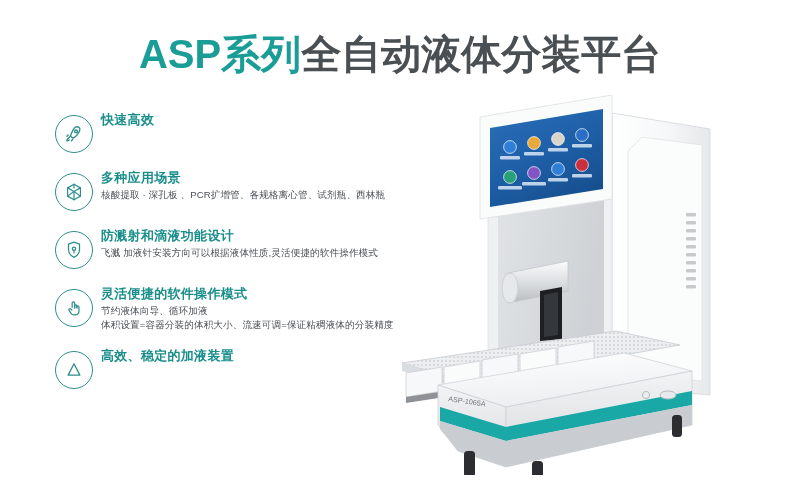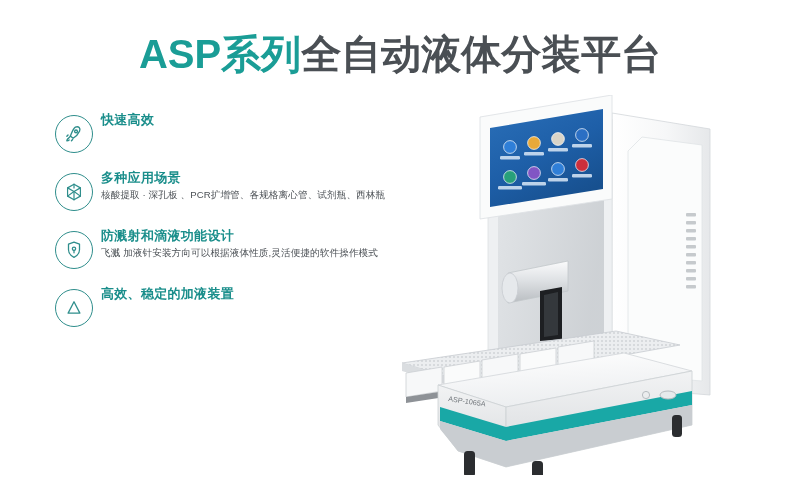--- a/index.html
+++ b/index.html
@@ -128,20 +128,34 @@
     </span>
     <div class="feature-title">防溅射和滴液功能设计</div>
     <div class="feature-desc">
       <div>
         <span class="lead">飞溅</span>
         <span>加液针安装方向可以根据液体性质,灵活便捷的软件操作模式</span>
       </div>
     </div>
   </div>
 
+  <div class="feature">
+    <span class="feature-icon">
+      <svg width="22" height="22" viewBox="0 0 24 24" fill="none" stroke="#2f8e8c" stroke-width="1.35" stroke-linecap="round" stroke-linejoin="round">
+        <path d="M10 11.2V6.6a1.35 1.35 0 0 1 2.7 0v5.6"></path>
+        <path d="M12.7 11.4V9.9a1.2 1.2 0 0 1 2.4 0v1.8"></path>
+        <path d="M15.1 11.9v-1a1.15 1.15 0 0 1 2.3 0v4.4c0 2.4-1.8 4.2-4.2 4.2h-1.3c-1.7 0-2.6-.8-3.4-2l-2-3.1a1.2 1.2 0 0 1 1.8-1.5l1.3 1.3"></path>
+      </svg>
+    </span>
+    <div class="feature-title">灵活便捷的软件操作模式</div>
+    <div class="feature-desc">
+      <div>节约液体向导、循环加液</div>
+      <div>体积设置=容器分装的体积大小、流速可调=保证粘稠液体的分装精度</div>
+    </div>
+  </div>
 
   <div class="feature">
     <span class="feature-icon">
       <svg width="22" height="22" viewBox="0 0 24 24" fill="none" stroke="#2f8e8c" stroke-width="1.4" stroke-linecap="round" stroke-linejoin="round">
         <path d="M12 5.2L18.4 17.6H5.6z"></path>
       </svg>
     </span>
     <div class="feature-title">高效、稳定的加液装置</div>
   </div>
 

